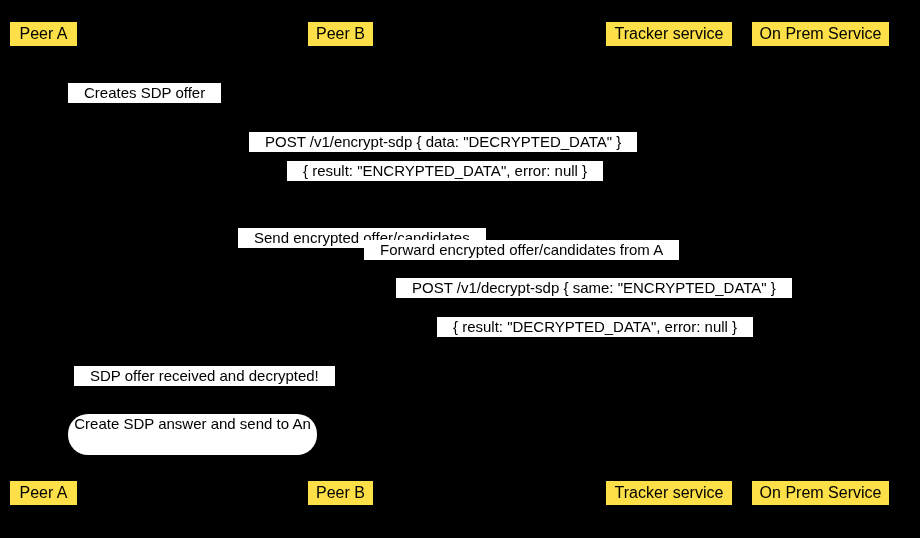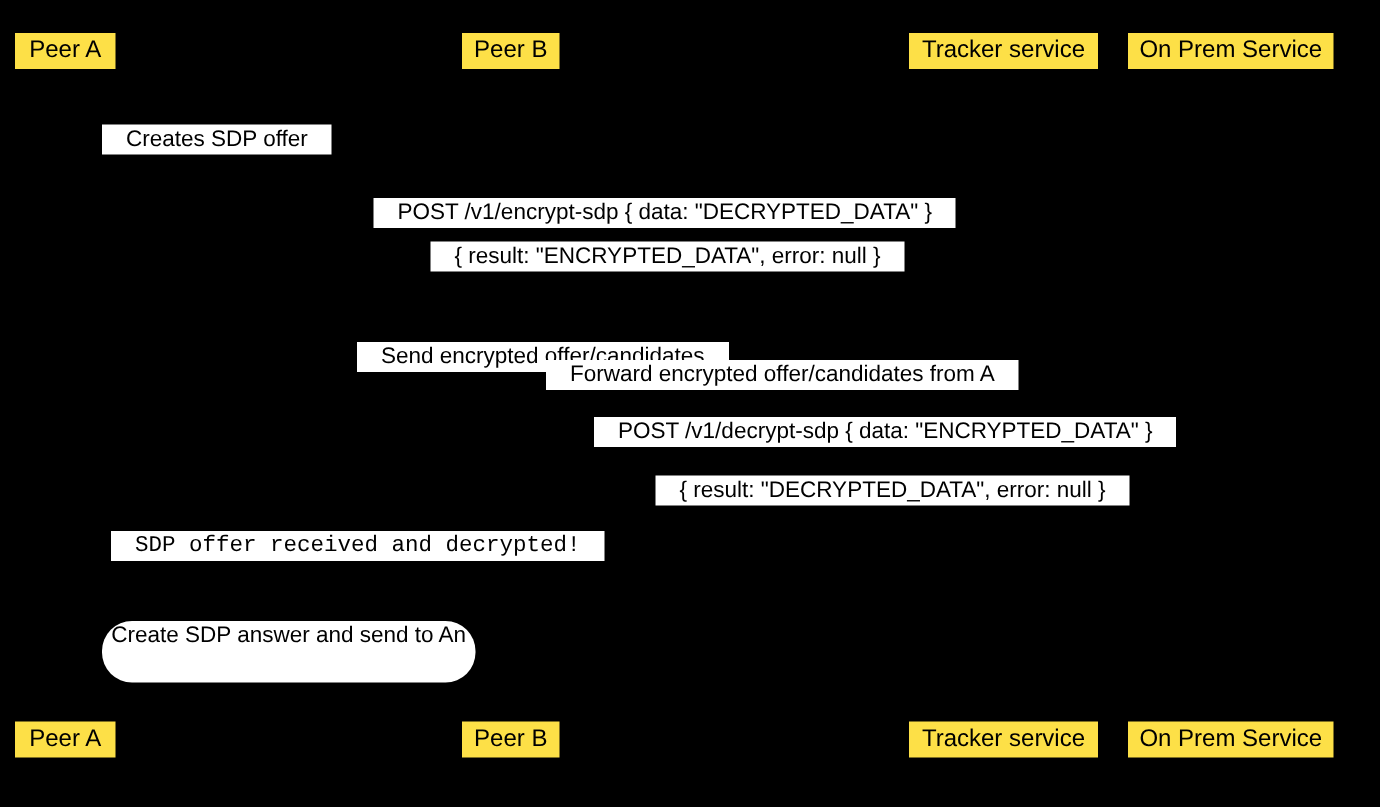--- a/index.html
+++ b/index.html
@@ -59,23 +59,23 @@
   <div class="actor-box" style="left:10px; top:22px; width:67px;">Peer A</div>
   <div class="actor-box" style="left:308px; top:22px; width:65px;">Peer B</div>
   <div class="actor-box" style="left:606px; top:22px; width:126px;">Tracker service</div>
   <div class="actor-box" style="left:752px; top:22px; width:137px;">On Prem Service</div>
 
   <div class="msg-label" style="left:68px; top:83px;">Creates SDP offer</div>
   <div class="msg-label" style="left:249px; top:132px;">POST /v1/encrypt-sdp { data: "DECRYPTED_DATA" }</div>
   <div class="msg-label" style="left:287px; top:161px;">{ result: "ENCRYPTED_DATA", error: null }</div>
   <div class="msg-label" style="left:238px; top:200px;margin-top:28px;">Send encrypted offer/candidates</div>
   <div class="msg-label" style="left:348px; top:240px;margin-left:16px;">Forward encrypted offer/candidates from A</div>
-  <div class="msg-label" style="left:396px; top:278px;">POST /v1/decrypt-sdp { data: "ENCRYPTED_DATA" }</div>
+  <div class="msg-label" style="left:396px; top:278px;">POST /v1/decrypt-sdp { same: "ENCRYPTED_DATA" }</div>
   <div class="msg-label" style="left:437px; top:317px;">{ result: "DECRYPTED_DATA", error: null }</div>
-  <div class="msg-label" style="left:74px; top:354px;font-family:Liberation Mono, monospace;">SDP offer received and decrypted!</div>
+  <div class="msg-label" style="left:74px; top:366px;">SDP offer received and decrypted!</div>
 
   <div class="note-box" style="left:68px; top:414px; width:249px; height:41px;border-radius:20px;">
     <span class="note-line">Create SDP answer and send to An</span>
   </div>
 
   <div class="actor-box" style="left:10px; top:481px; width:67px;">Peer A</div>
   <div class="actor-box" style="left:308px; top:481px; width:65px;">Peer B</div>
   <div class="actor-box" style="left:606px; top:481px; width:126px;">Tracker service</div>
   <div class="actor-box" style="left:752px; top:481px; width:137px;">On Prem Service</div>
 

